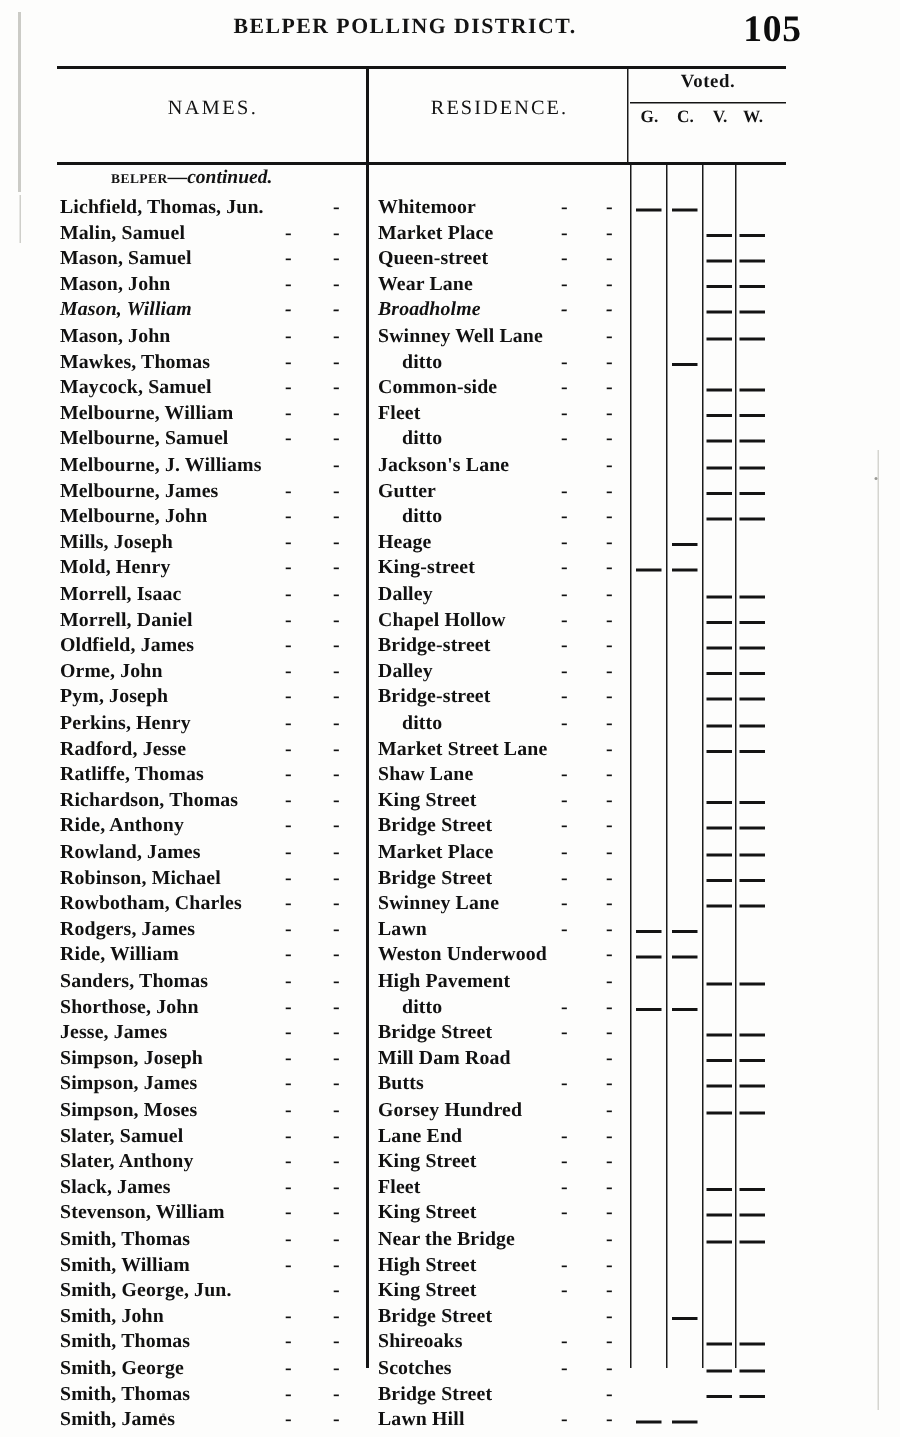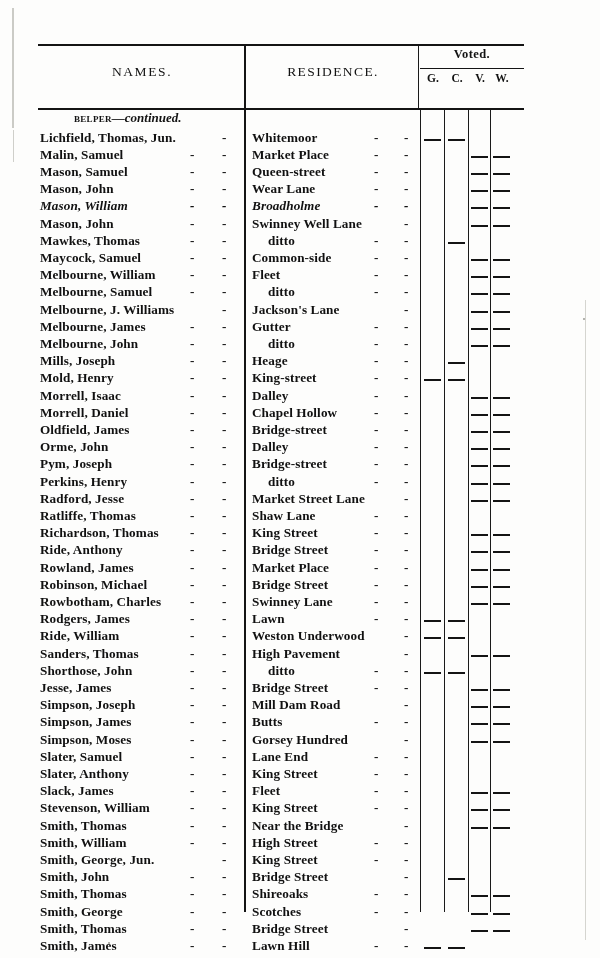--- a/index.html
+++ b/index.html
@@ -209,20 +209,22 @@
 <body>
 
 <div class="scan-edge-left"></div>
 <div class="scan-edge-left2"></div>
 <div class="scan-edge-right"></div>
 <div class="speck" style="left:583px; top:318px;"></div>
 <div class="speck" style="left:108px; top:942px;"></div>
 <div class="speck" style="left:46px; top:598px;"></div>
 
 <div class="runhead">
+  <div class="runhead-title">Belper Polling District.</div>
+  <div class="runhead-folio">105</div>
 </div>
 
 <div class="sheet">
 
   <div class="rule rule-h" style="top:0px;"></div>
   <div class="rule rule-h-thin" style="top:24px; left:382px; width:104px;"></div>
   <div class="rule rule-h" style="top:64px;"></div>
 
   <div class="rule rule-v" style="left:206px; top:0px;  height:64px;"></div>
   <div class="rule rule-v-thin" style="left:380px; top:2px;  height:62px;"></div>

